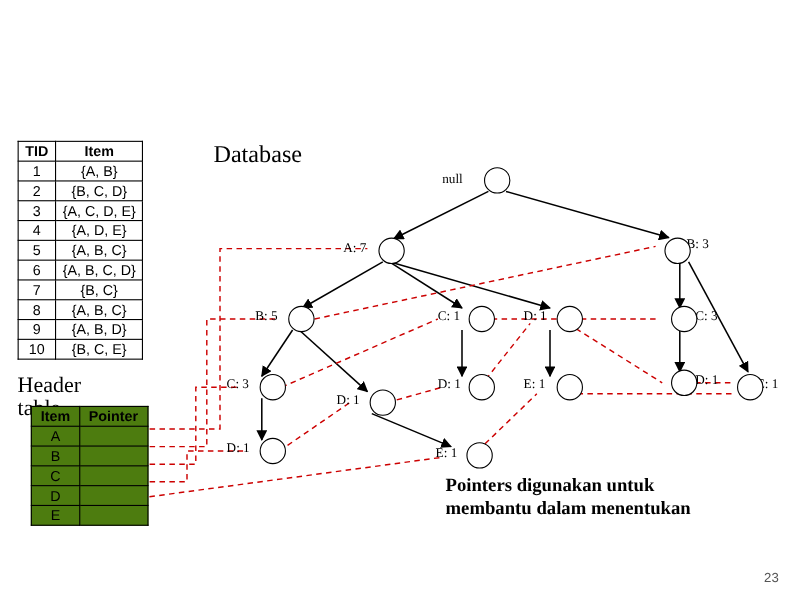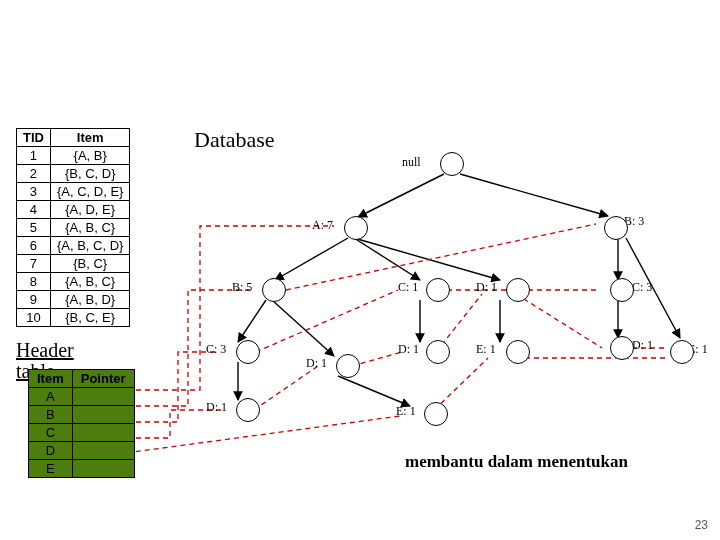--- a/index.html
+++ b/index.html
@@ -38,21 +38,20 @@
     text-align: center;
     white-space: nowrap;
   }
   .tx-table th { font-weight: 600; }
   .header-label {
     position: absolute;
     left: 16px;
     top: 340px;
     font-size: 20px;
     line-height: 1.05;
-    text-decoration: underline;
   }
   .hdr-table {
     position: absolute;
     left: 28px;
     top: 369px;
     border-collapse: collapse;
     font-family: Arial, sans-serif;
     font-size: 13px;
     background: #4d7c0f;
   }
@@ -281,18 +280,18 @@
   <div class="node" style="left:688px; top:342px">E: 1</div>
   <div class="circle" style="left:670px; top:340px"></div>
 
   <div class="node" style="left:206px; top:400px">D: 1</div>
   <div class="circle" style="left:236px; top:398px"></div>
 
   <div class="node" style="left:396px; top:404px">E: 1</div>
   <div class="circle" style="left:424px; top:402px"></div>
 
   <div class="caption">
-    <br>
+    <span>Pointers  digunakan untuk</span><br>
     <span>membantu dalam menentukan</span><br>
   </div>
 
   <div class="pagenum">23</div>
 </div>
 
 </body></html>

